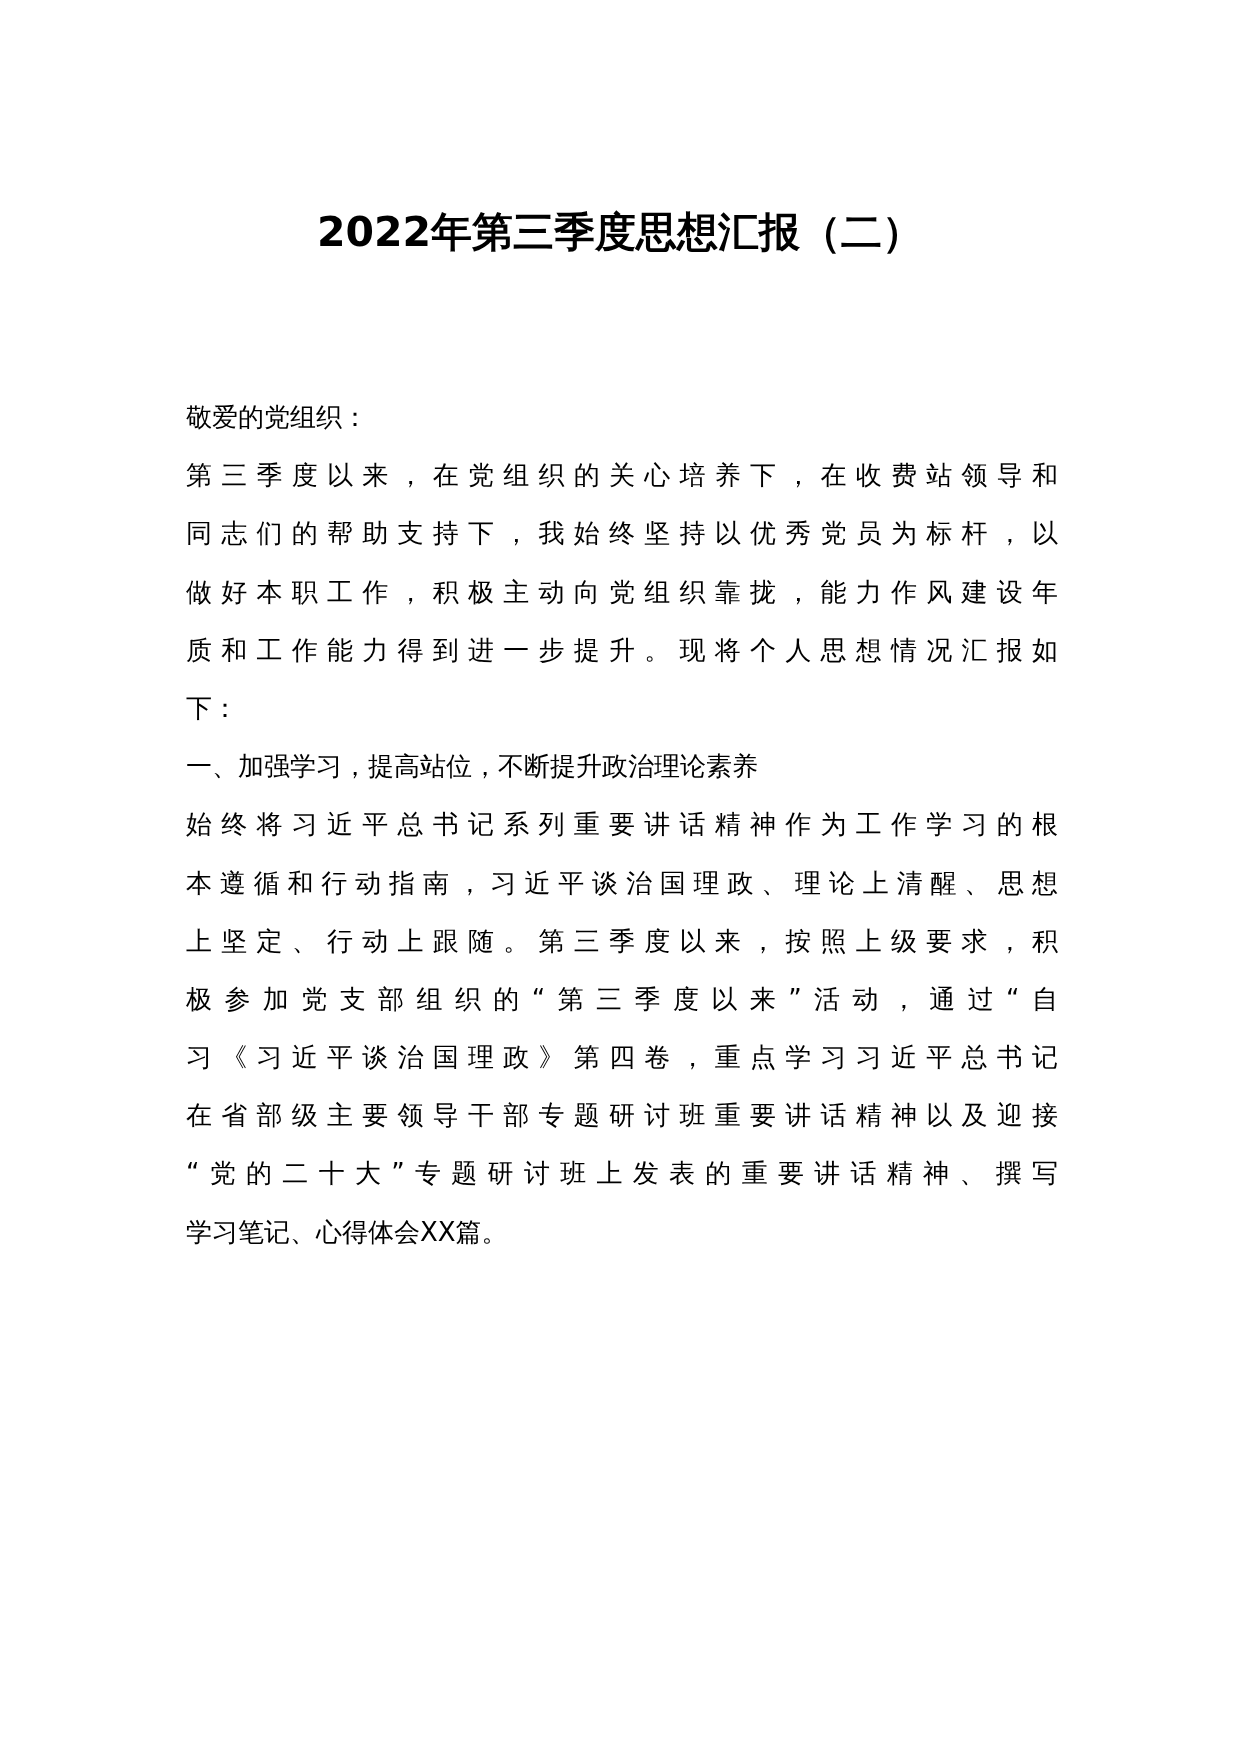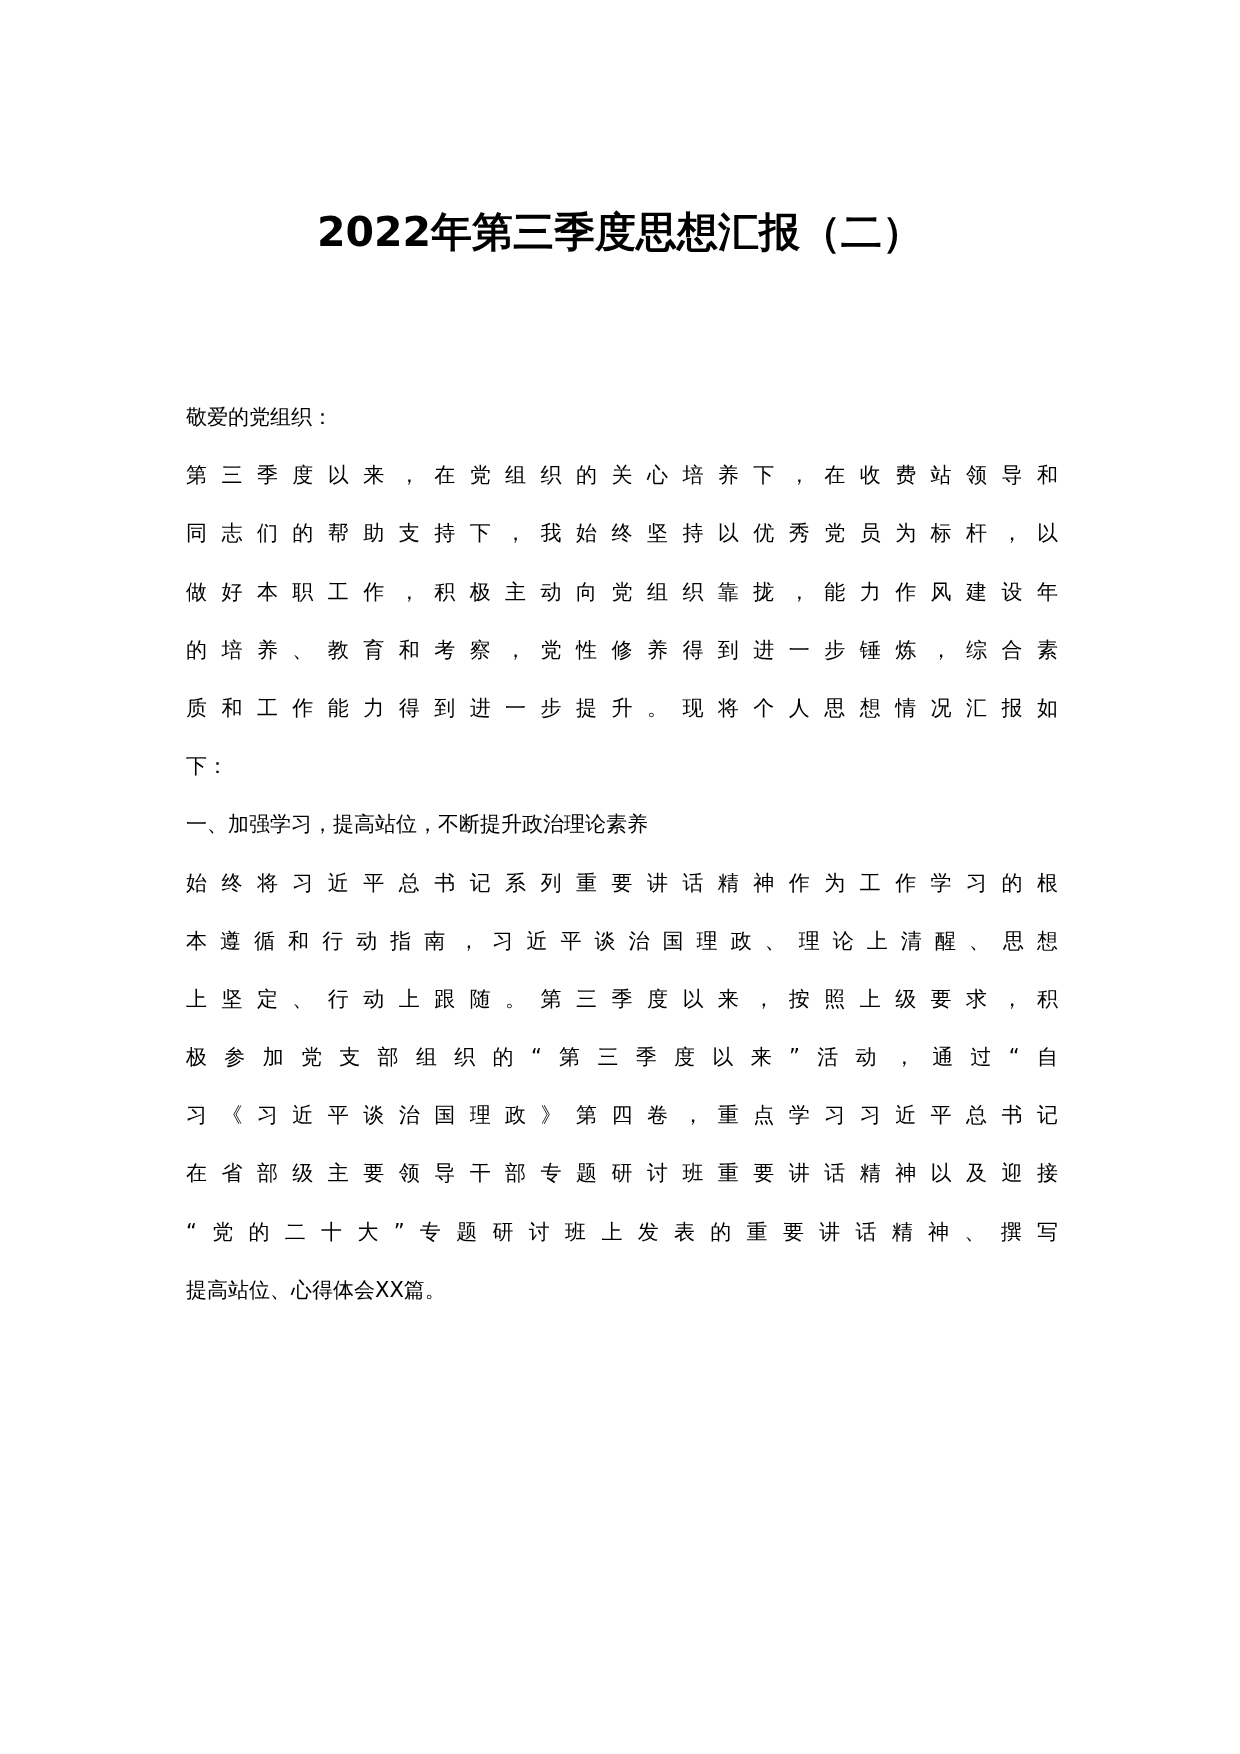--- a/index.html
+++ b/index.html
@@ -33,21 +33,21 @@
       font-weight: bold;
       line-height: 60px;
       letter-spacing: 0px;
       margin: 0;
     }
     .body-text {
       position: absolute;
       left: 186px;
       top: 388px;
       width: 872px;
-      font-size: 21px;
+      font-size: 26px;
       line-height: 58.2px;
     }
     .line {
       display: block;
       white-space: nowrap;
       height: 58.2px;
       text-align: justify;
       text-align-last: justify;
     }
     .line.short {
@@ -58,26 +58,25 @@
 <body>
 
 <div class="page">
   <h1 class="title">2022年第三季度思想汇报（二）</h1>
 
   <div class="body-text">
     <span class="line short">敬爱的党组织：</span>
     <span class="line">第三季度以来，在党组织的关心培养下，在收费站领导和</span>
     <span class="line">同志们的帮助支持下，我始终坚持以优秀党员为标杆，以</span>
     <span class="line">做好本职工作，积极主动向党组织靠拢，能力作风建设年</span>
-    <span class="line">的培养、教育和考察，党性修养得到进一步锤炼，综合素</span>
     <span class="line">质和工作能力得到进一步提升。现将个人思想情况汇报如</span>
     <span class="line short">下：</span>
     <span class="line short">一、加强学习，提高站位，不断提升政治理论素养</span>
     <span class="line">始终将习近平总书记系列重要讲话精神作为工作学习的根</span>
     <span class="line">本遵循和行动指南，习近平谈治国理政、理论上清醒、思想</span>
     <span class="line">上坚定、行动上跟随。第三季度以来，按照上级要求，积</span>
     <span class="line">极参加党支部组织的“第三季度以来”活动，通过“自</span>
     <span class="line">习《习近平谈治国理政》第四卷，重点学习习近平总书记</span>
     <span class="line">在省部级主要领导干部专题研讨班重要讲话精神以及迎接</span>
     <span class="line">“党的二十大”专题研讨班上发表的重要讲话精神、撰写</span>
-    <span class="line short">提高站位、心得体会XX篇。</span>
+    <span class="line short">学习笔记、心得体会XX篇。</span>
   </div>
 </div>
 
 </body></html>

